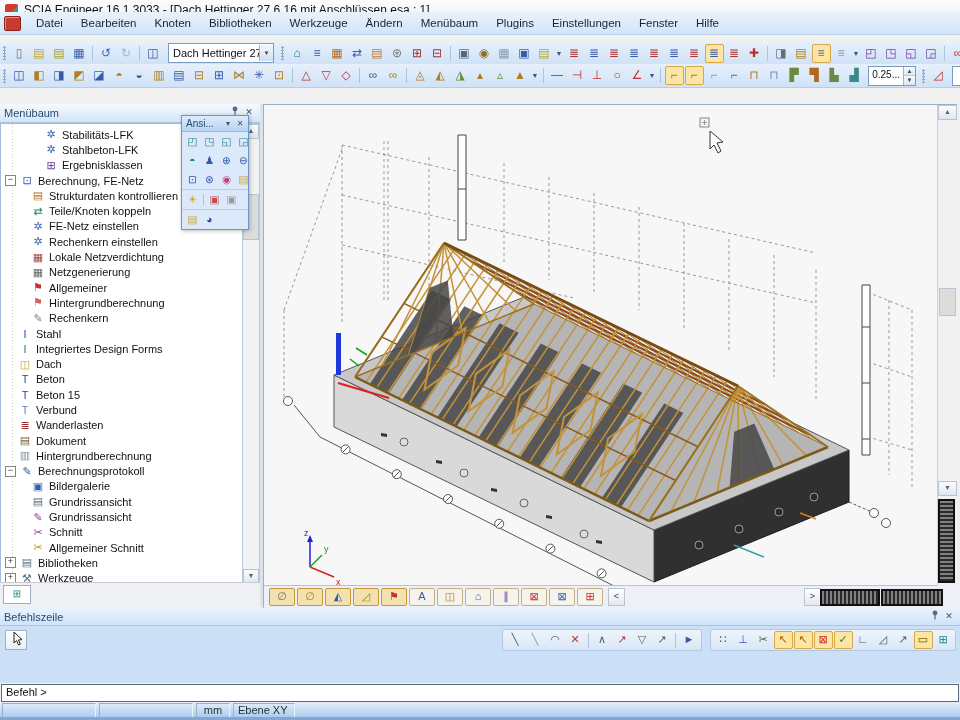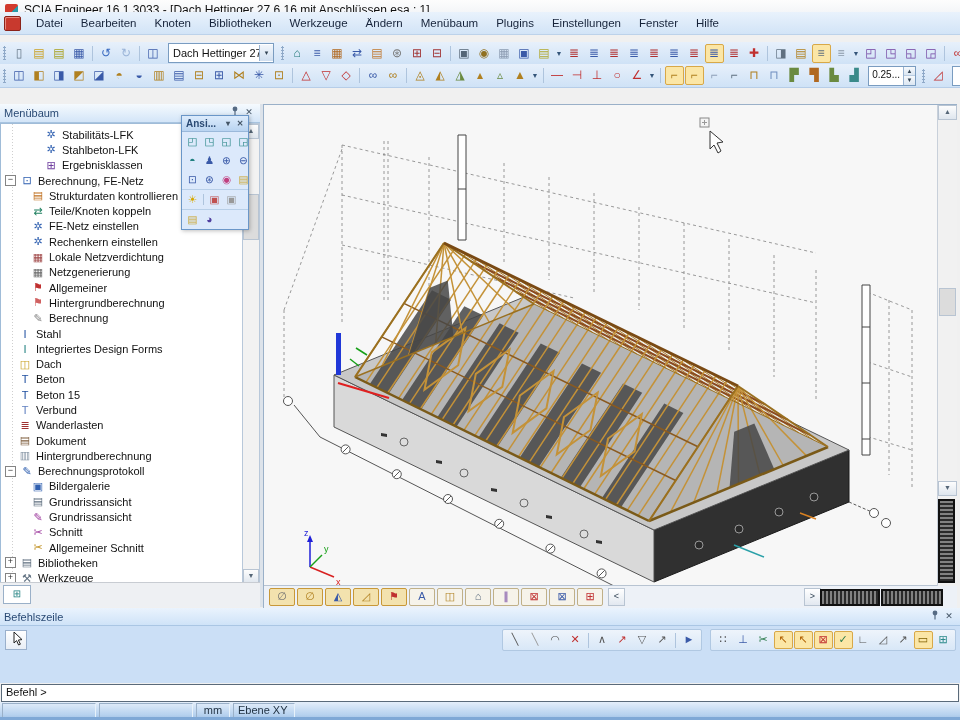--- a/index.html
+++ b/index.html
@@ -88,21 +88,21 @@
   .vsbtn.right{position:absolute;left:540px;margin:0}
   .ribH{position:absolute;top:3px;height:13px;border:2px solid #111;
         background:repeating-linear-gradient(90deg,#818181 0 2px,#2a2a2a 2px 4px)}
   #rib1{left:556px;width:56px}
   #rib2{left:617px;width:58px}
 
   
   .palette{position:absolute;left:181px;top:115px;width:66px;background:#dce9fb;border:1px solid #6a96c8;
            box-shadow:1px 1px 4px rgba(0,0,0,.25);z-index:40}
   .palette .phead{height:15px;background:linear-gradient(#dcebfc,#b9d4f1);border-bottom:1px solid #9ab8da;
-                  font-size:10px;font-weight:bold;color:#2a4a74;padding:0 2px 0 4px}
+                  font-size:10px;font-weight:normal;color:#2a4a74;padding:0 2px 0 4px}
   .palette .pbtn{width:12px;height:12px;line-height:11px;font-size:8px}
   .prow{display:flex;align-items:center;padding:1.5px 2px}
   .prow .tbi{width:14px;height:14px;line-height:13px;font-size:10.5px;margin:0 .5px}
   .prow .tsep{height:11px;margin:0 2px}
   .prow.rule{border-bottom:1px solid #b8cfe8}
 
   
   .cmdpanel{position:absolute;left:0;top:608px;right:0;height:75px;background:#cbdff6}
   .cmdpanel .phead{background:linear-gradient(#eaf3fd,#cfe3f8);border-bottom:1px solid #aac6e4;height:17px}
   .cmdbody{position:relative;height:57px}
@@ -329,21 +329,21 @@
       <div class="trow" style="padding-left: 30px;">
         <span class="tico" style="color: rgb(192, 48, 48);">⚑</span>
         <span class="tlab">Allgemeiner</span>
       </div>
       <div class="trow" style="padding-left: 30px;">
         <span class="tico" style="color: rgb(208, 96, 96);">⚑</span>
         <span class="tlab">Hintergrundberechnung</span>
       </div>
       <div class="trow" style="padding-left: 30px;">
         <span class="tico" style="color: rgb(136, 136, 136);">✎</span>
-        <span class="tlab">Berechnung</span>
+        <span class="tlab">Rechenkern</span>
       </div>
       <div class="trow" style="padding-left: 17px;">
         <span class="tico" style="color: rgb(32, 80, 160);">Ι</span>
         <span class="tlab">Stahl</span>
       </div>
       <div class="trow" style="padding-left: 17px;">
         <span class="tico" style="color: rgb(32, 128, 128);">Ι</span>
         <span class="tlab">Integriertes Design Forms</span>
       </div>
       <div class="trow" style="padding-left: 17px;">

